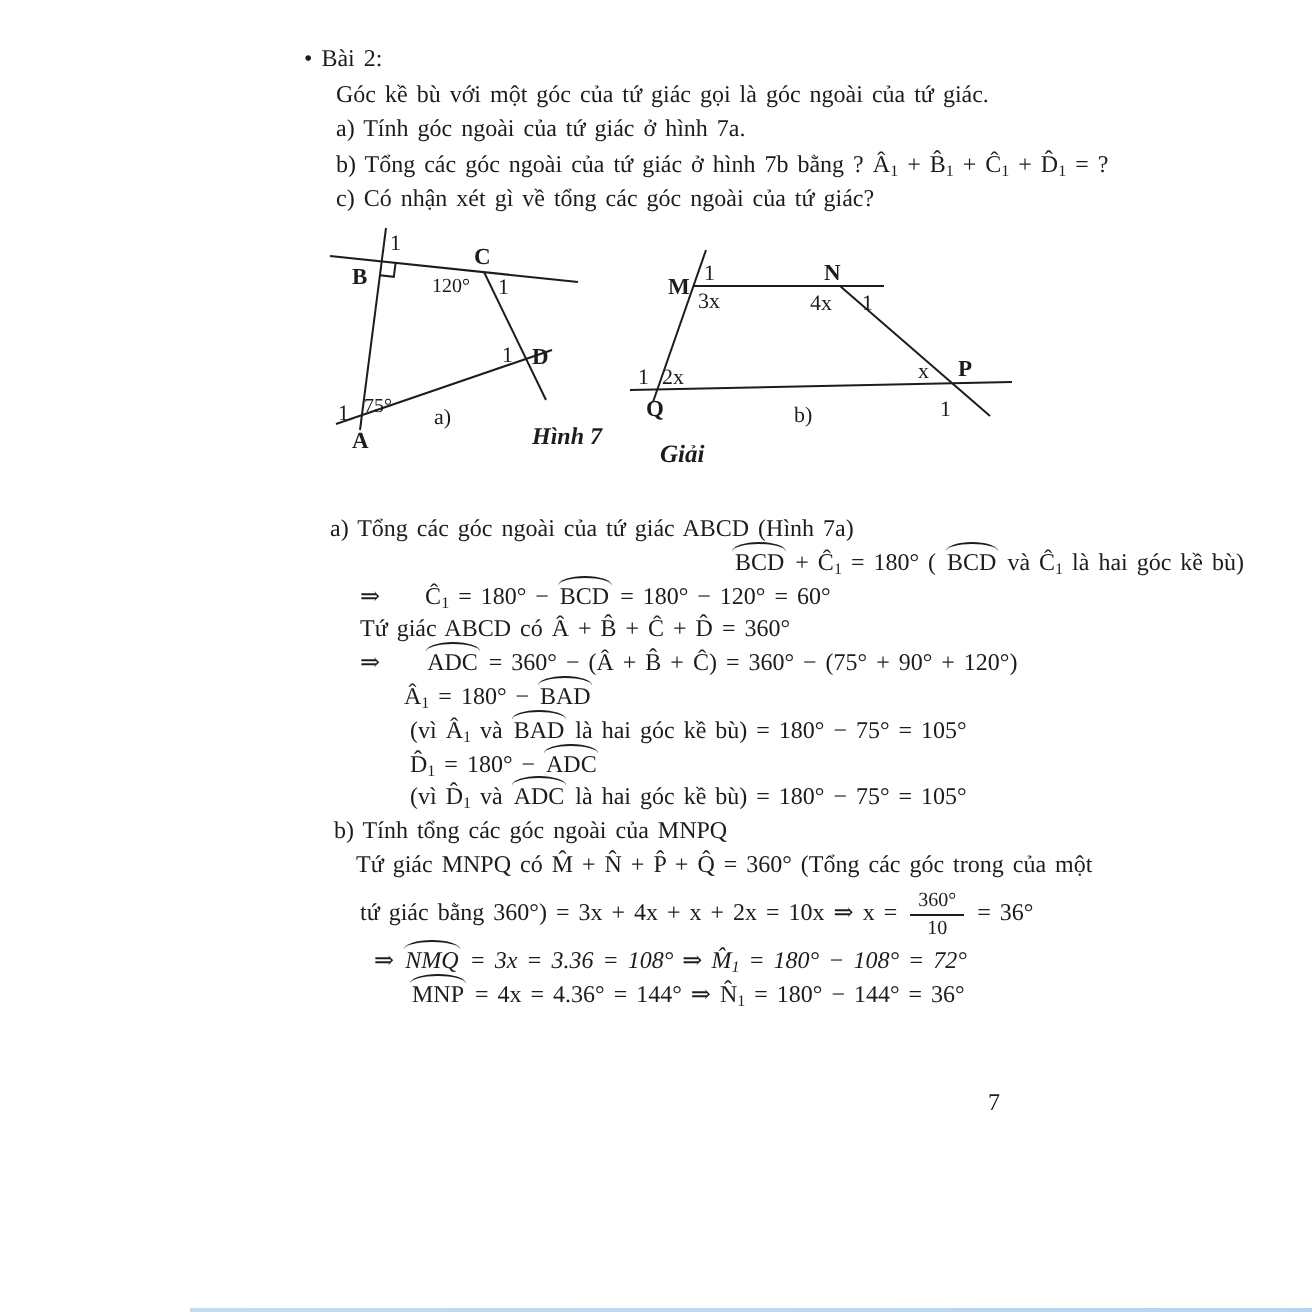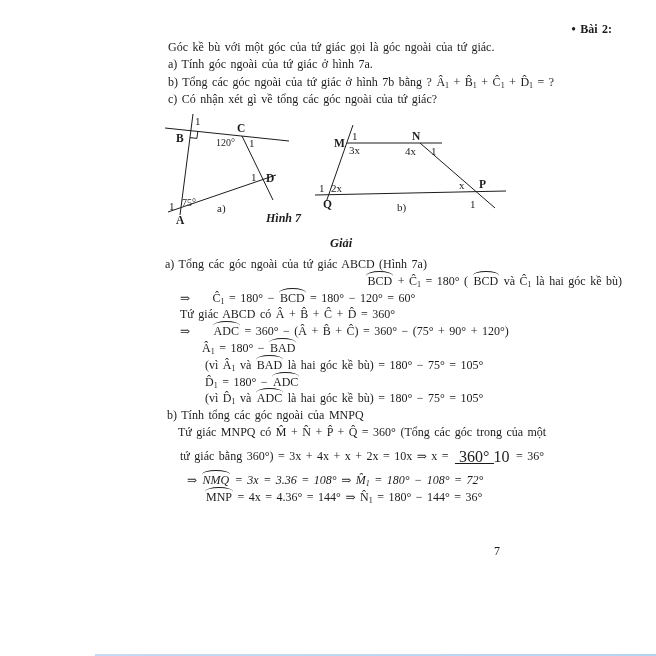--- a/index.html
+++ b/index.html
@@ -2,40 +2,40 @@
 <html><head>
 <meta charset="utf-8">
 <style>
   html,body{margin:0;padding:0;}
   body{
     width:656px;height:656px;position:relative;background:#ffffff;
     font-family:"Liberation Serif","DejaVu Serif",serif;color:#1c1c1c;
     overflow:hidden;
   }
   .problem{position:absolute;left:152px;top:21px;width:460px;font-size:12px;line-height:17.5px;word-spacing:1.5px;}
-  .ptitle{font-weight:bold;text-align:right;}
+  .ptitle{font-weight:normal;}
   .pind{margin-left:16px;}
   .figures{position:absolute;left:0;top:0;}
   svg text{font-family:"Liberation Serif","DejaVu Serif",serif;font-size:11px;fill:#1c1c1c;}
   svg text.v{font-weight:bold;font-size:11.5px;}
   svg text.sm{font-size:10px;}
   svg line, svg polyline{stroke:#1c1c1c;stroke-width:1;fill:none;}
   .figcaption{position:absolute;left:266px;top:211px;font-size:12px;font-weight:bold;font-style:italic;}
-  .giai{position:absolute;left:330px;top:236px;font-size:12.5px;font-weight:bold;font-style:italic;}
+  .giai{position:absolute;left:330px;top:220px;font-size:12.5px;font-weight:bold;font-style:italic;}
   .solution{position:absolute;left:152px;top:256px;width:470px;font-size:12px;word-spacing:1.5px;}
   .line{line-height:16.8px;white-space:nowrap;}
   .line.tall{line-height:31px;}
   sub.s{font-size:8px;line-height:0;vertical-align:-2px;}
   .arc{position:relative;display:inline-block;line-height:inherit;padding:0 1px;}
   .arc::before{
     content:"";position:absolute;left:0;right:0;top:-2px;height:5px;
     border-top:1.1px solid #1c1c1c;border-radius:100% 100% 0 0 / 160% 160% 0 0;
   }
-  .frac{display:inline-flex;flex-direction:row;text-align:center;vertical-align:middle;
-        font-size:16px;line-height:13px;margin:0 2px;}
+  .frac{display:inline-flex;flex-direction:column;text-align:center;vertical-align:middle;
+        font-size:10px;line-height:13px;margin:0 2px;}
   .frac .fn{border-bottom:1px solid #1c1c1c;padding:0 4px;}
   .pagenum{position:absolute;left:494px;top:544px;font-size:12px;}
   .bottom-edge{position:absolute;left:95px;right:0;bottom:0;height:2px;
     background:linear-gradient(to right,rgba(125,175,225,.45),rgba(150,195,235,.7));}
 </style>
 </head>
 <body>
 
 <div class="problem">
   <div class="ptitle">

